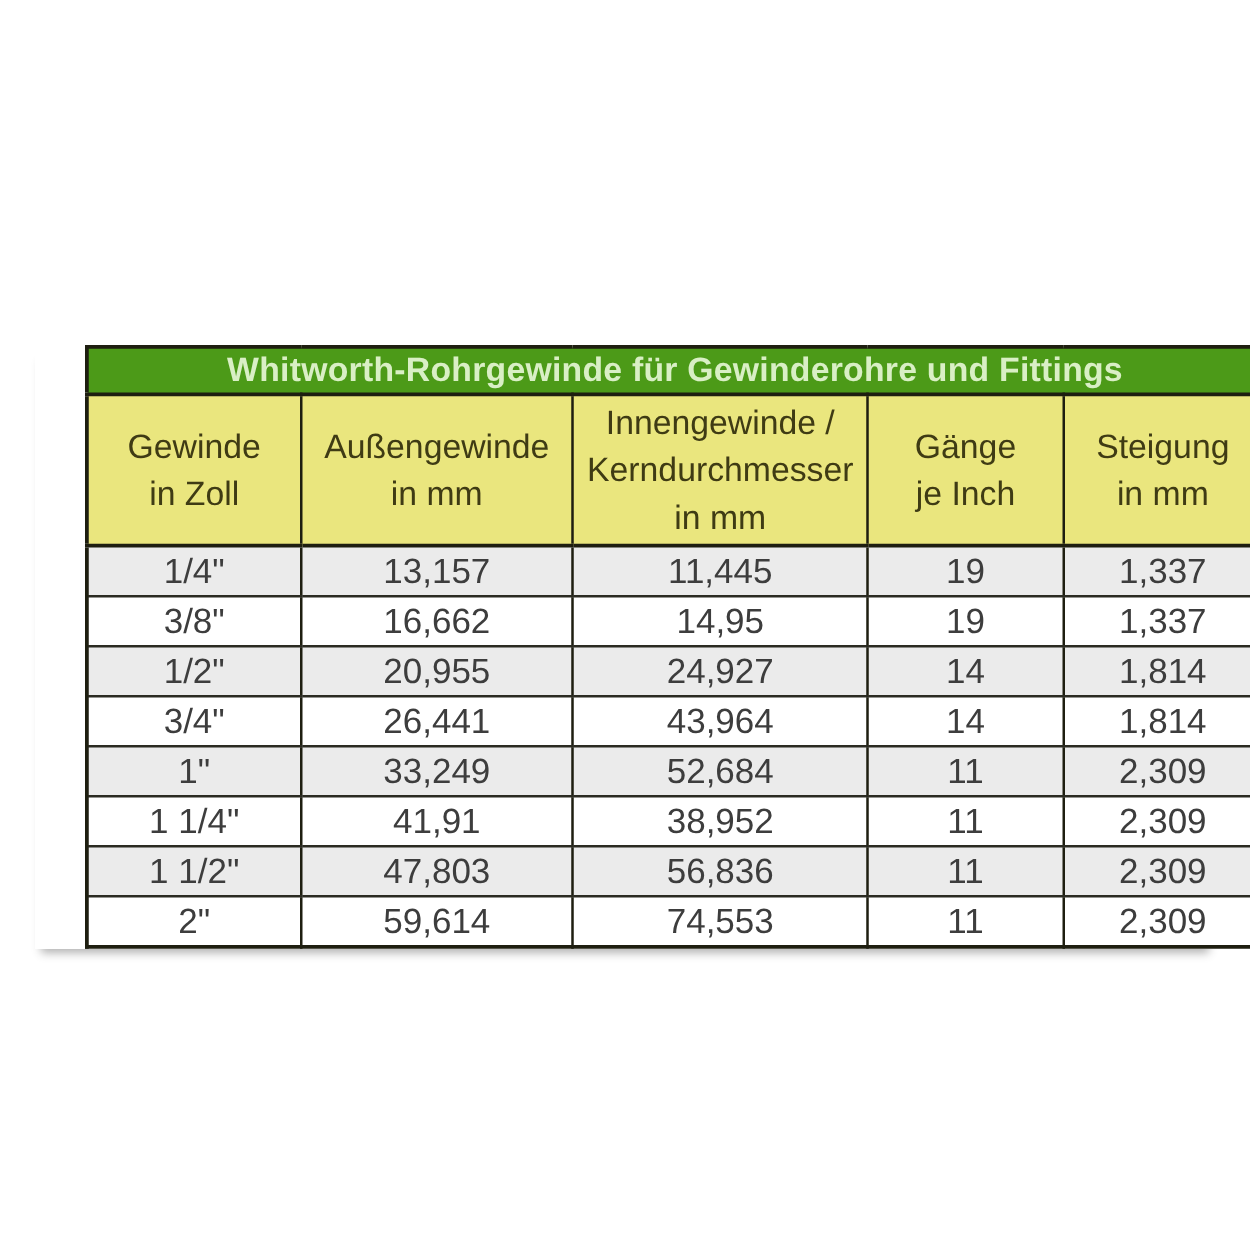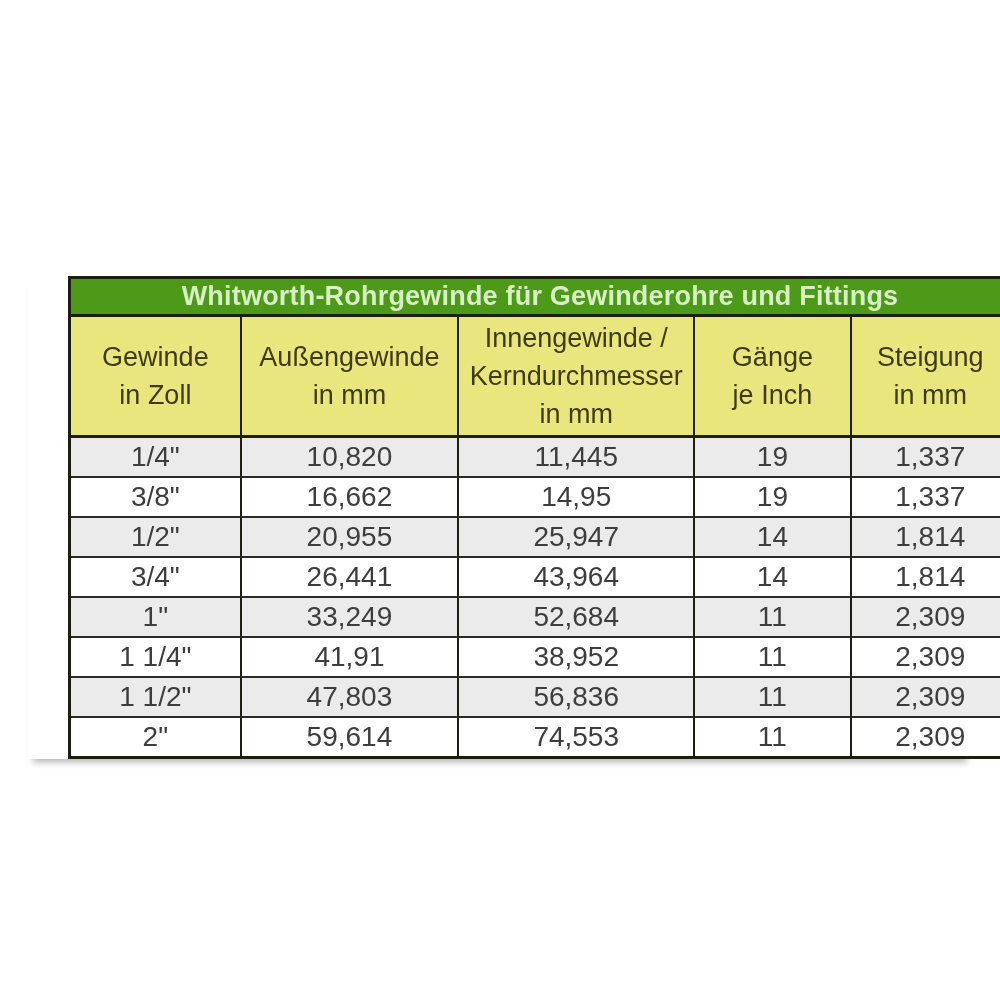--- a/index.html
+++ b/index.html
@@ -107,36 +107,36 @@
 in mm</th>
             <th class="col-head">Gänge
 je Inch</th>
             <th class="col-head">Steigung
 in mm</th>
           </tr>
       </thead>
       <tbody id="table-body">
           <tr class="row-even">
             <td class="cell">1/4"</td>
-            <td class="cell">10,820</td>
+            <td class="cell">13,157</td>
             <td class="cell">11,445</td>
             <td class="cell">19</td>
             <td class="cell">1,337</td>
           </tr>
           <tr class="row-odd">
             <td class="cell">3/8"</td>
             <td class="cell">16,662</td>
             <td class="cell">14,95</td>
             <td class="cell">19</td>
             <td class="cell">1,337</td>
           </tr>
           <tr class="row-even">
             <td class="cell">1/2"</td>
             <td class="cell">20,955</td>
-            <td class="cell">25,947</td>
+            <td class="cell">24,927</td>
             <td class="cell">14</td>
             <td class="cell">1,814</td>
           </tr>
           <tr class="row-odd">
             <td class="cell">3/4"</td>
             <td class="cell">26,441</td>
             <td class="cell">43,964</td>
             <td class="cell">14</td>
             <td class="cell">1,814</td>
           </tr>

